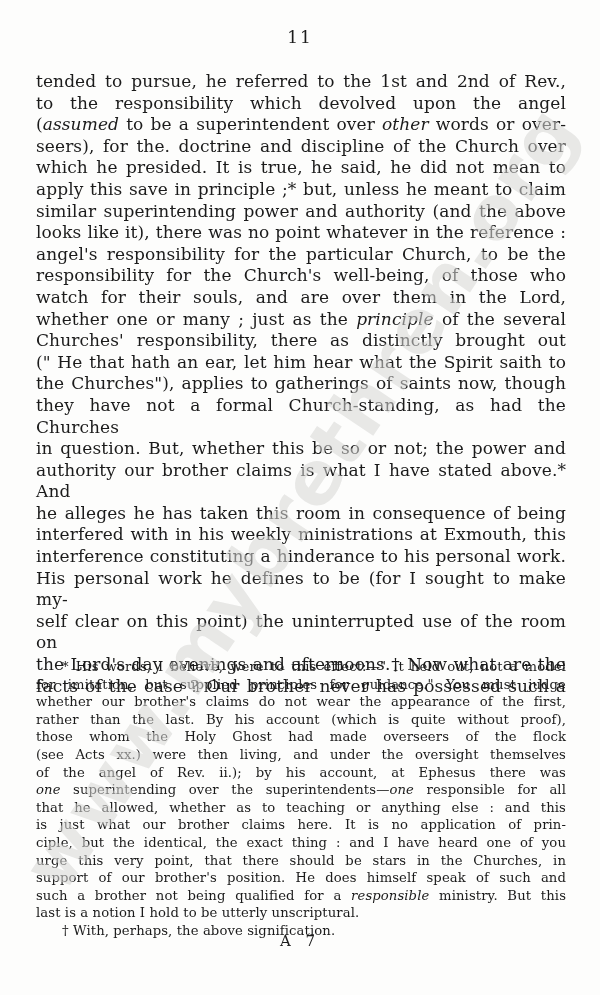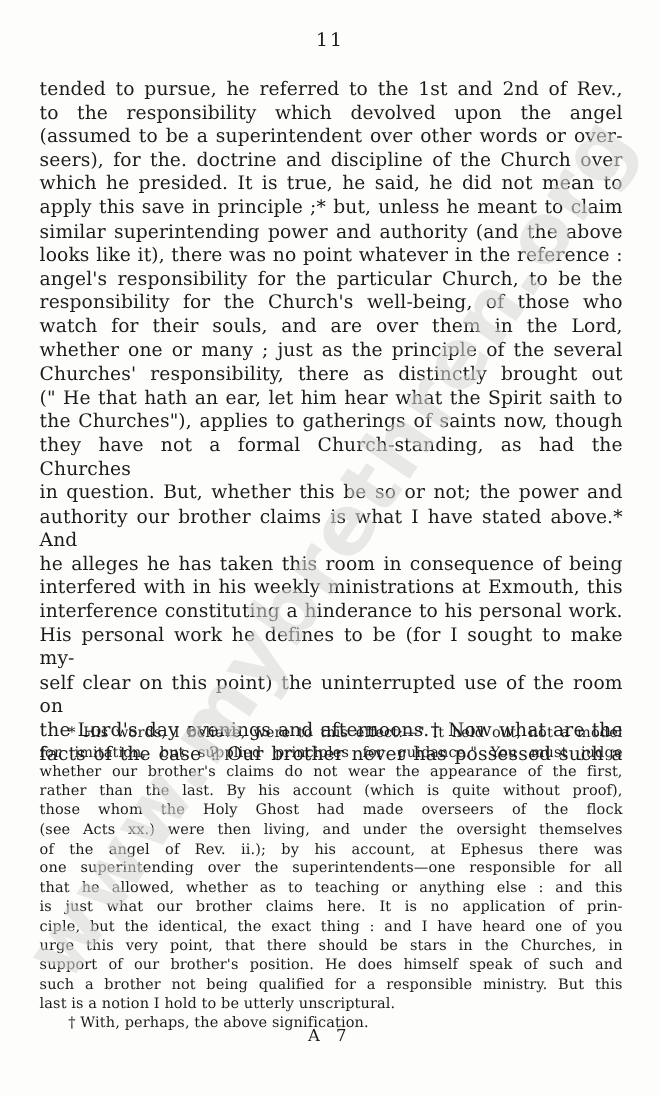--- a/index.html
+++ b/index.html
@@ -22,21 +22,21 @@
     position: absolute; top: 71px; left: 36px; width: 530px;
     font-size: 17px; line-height: 21.6px; letter-spacing: 0.1px;
   }
   .footnote-text {
     position: absolute; top: 658px; left: 36px; width: 530px;
     font-size: 13.2px; line-height: 17.6px; letter-spacing: 0.1px;
   }
   .line { text-align: justify; text-align-last: justify; }
   .line.nj { text-align-last: left; }
   .line.ind { text-indent: 26px; }
-  .it { }
+  .it { font-style: italic; }
 
   .signature {
     position: absolute; top: 932px; left: 0; width: 600px;
     text-align: center; font-size: 15px; letter-spacing: 5px;
   }
 
   .watermark {
     position: absolute; left: 50%; top: 50%;
     transform: translate(-50%, -50%) rotate(-56deg);
     font-family: "DejaVu Sans", sans-serif;

